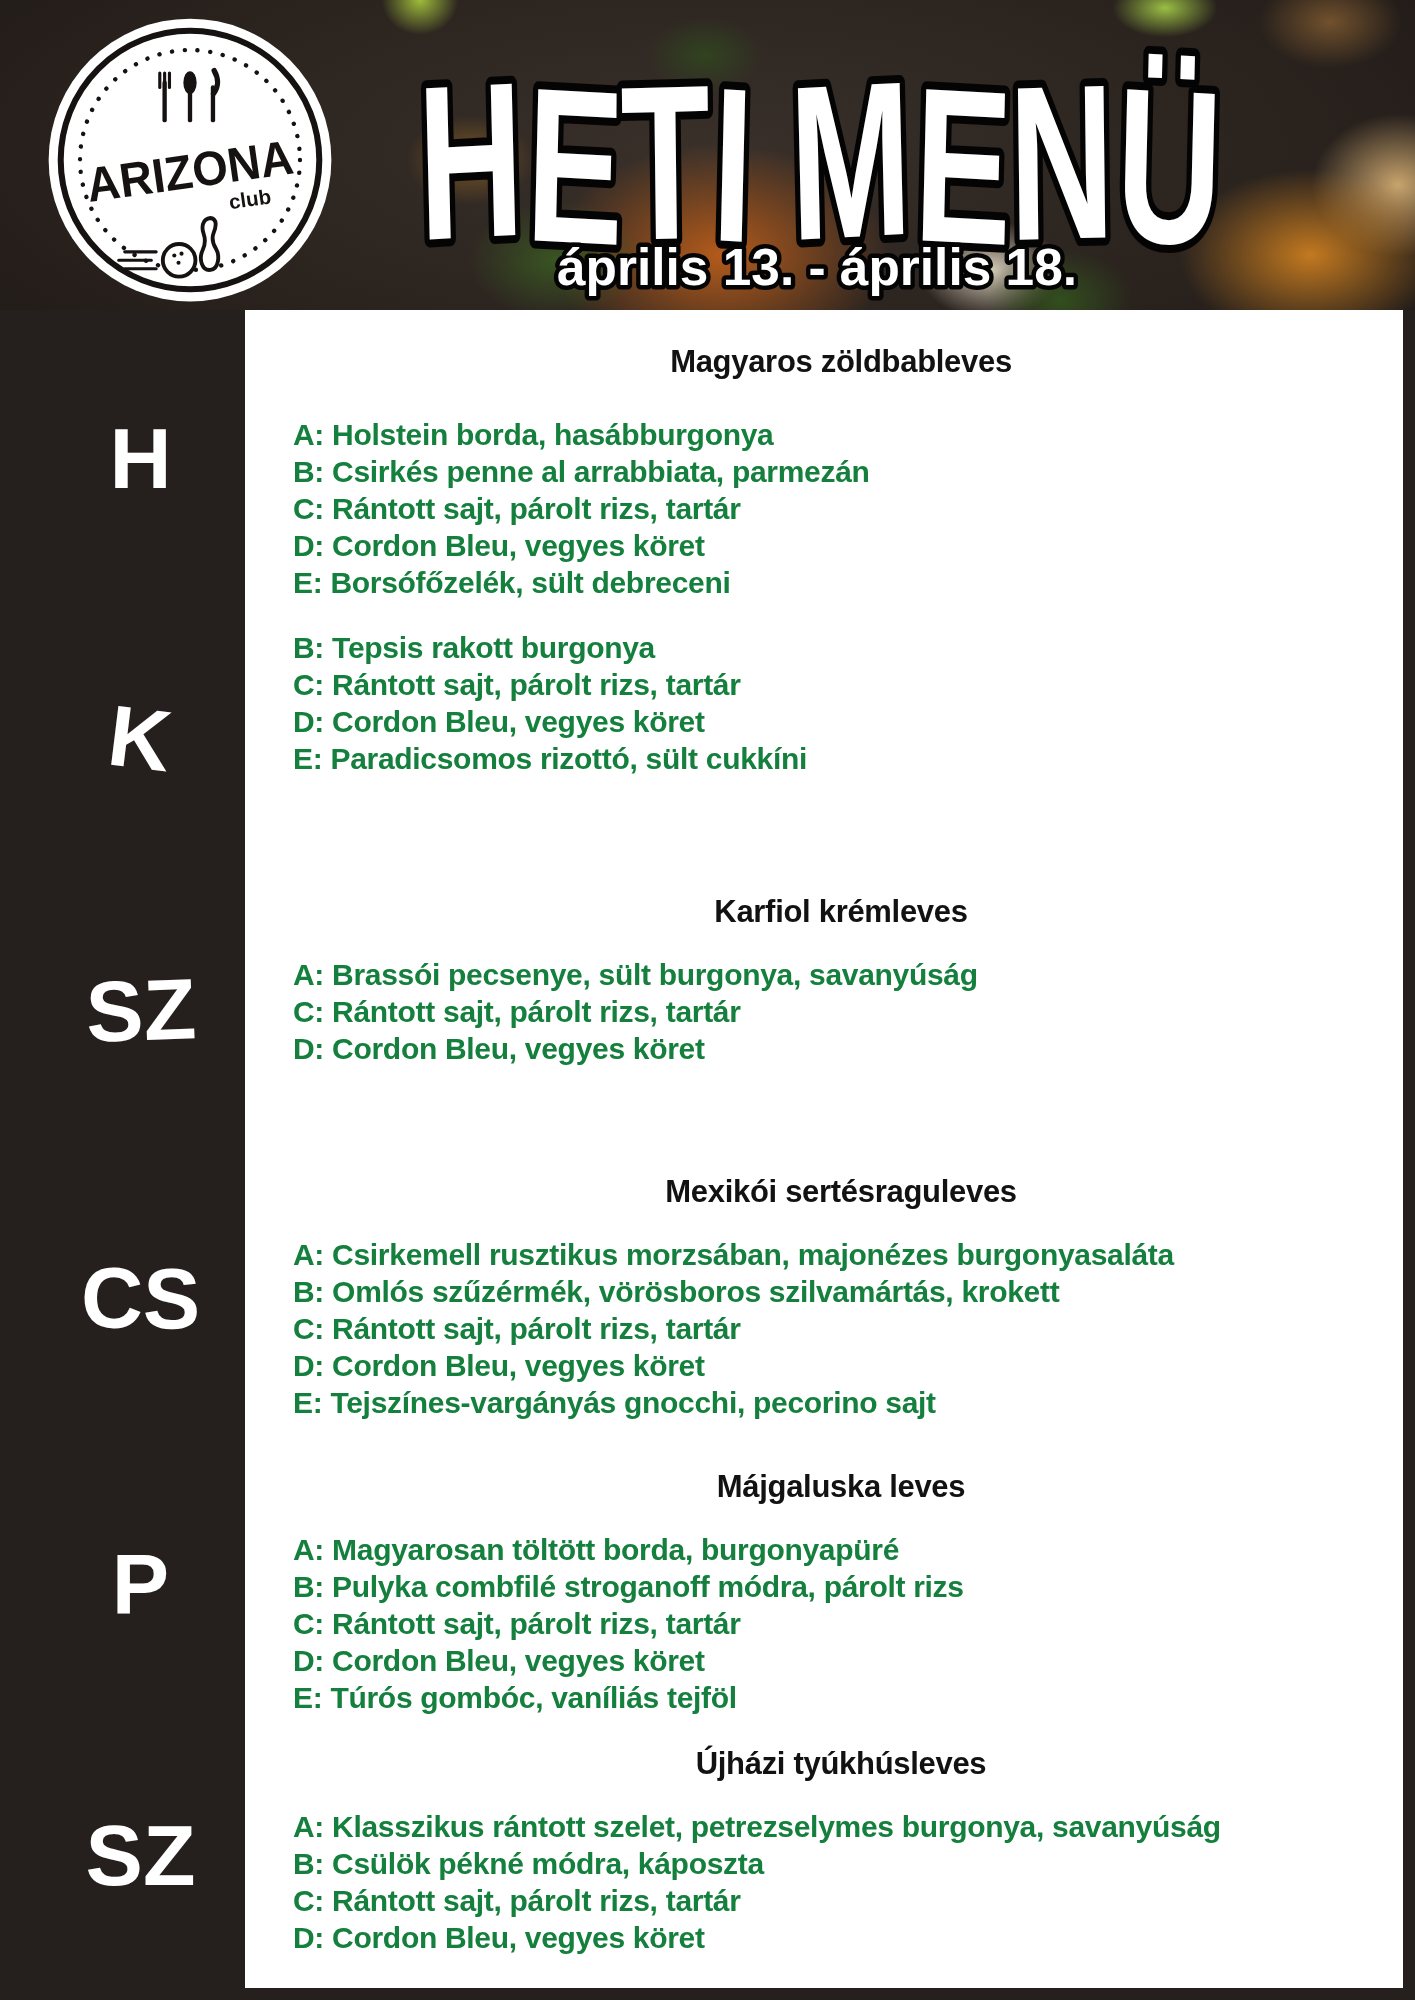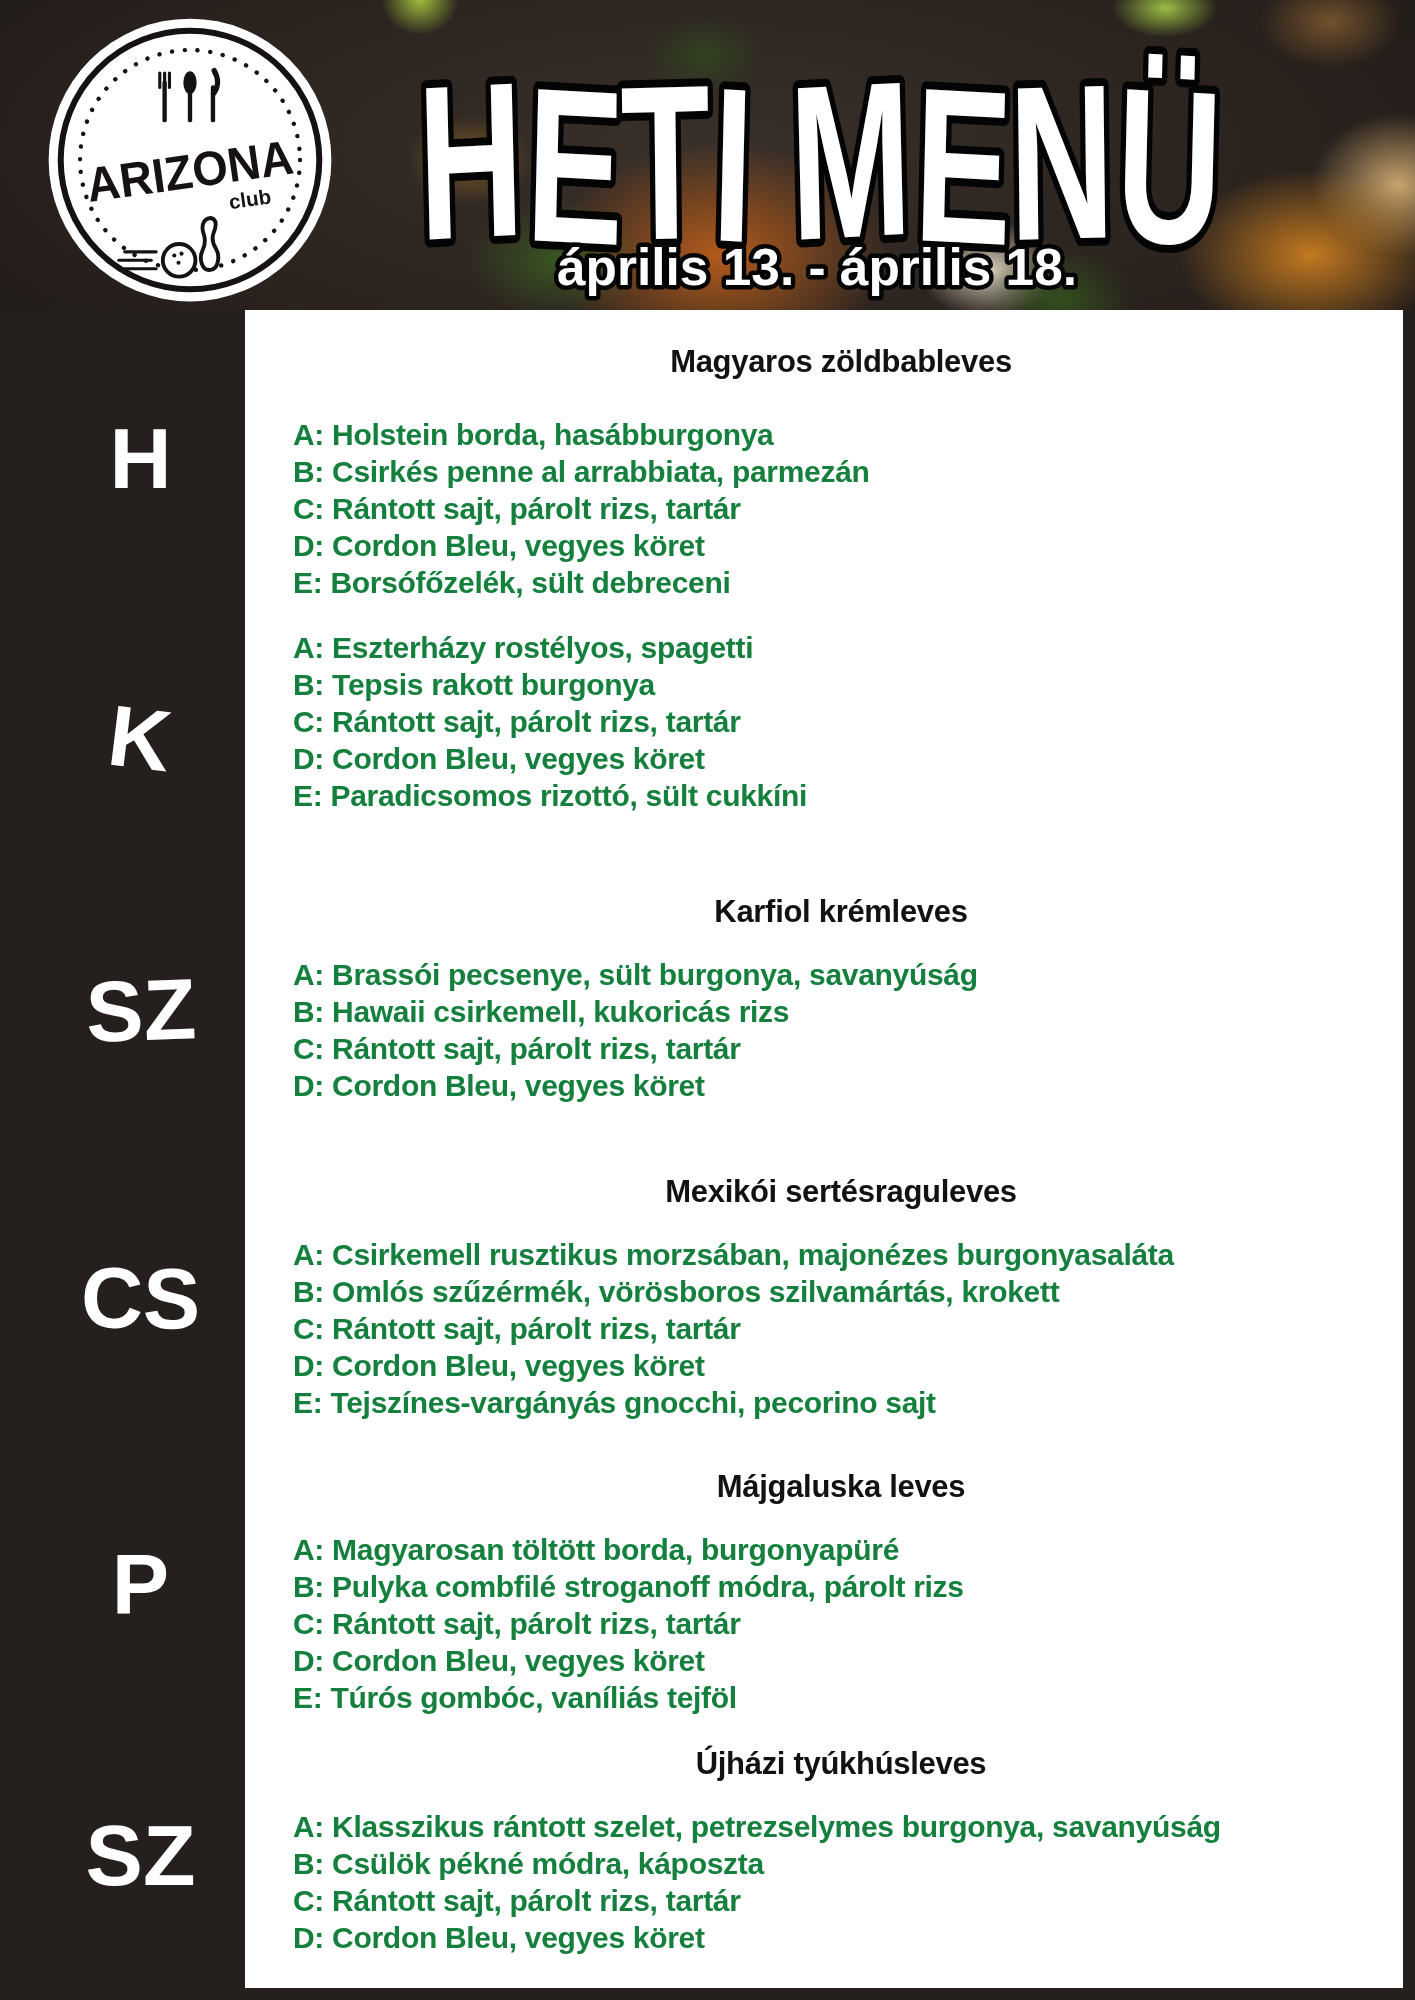--- a/index.html
+++ b/index.html
@@ -110,36 +110,34 @@
         <p class="menu-line">D: Cordon Bleu, vegyes köret</p>
         <p class="menu-line">E: Borsófőzelék, sült debreceni</p>
       </div>
     </section>
 
     <section class="day-row">
       <div class="day-cell">
         <span class="day-letter">K</span>
       </div>
       <div class="menu-cell">
-        <p class="menu-line">A: Eszterházy rostélyos, spagetti</p>
         <p class="menu-line">B: Tepsis rakott burgonya</p>
         <p class="menu-line">C: Rántott sajt, párolt rizs, tartár</p>
         <p class="menu-line">D: Cordon Bleu, vegyes köret</p>
         <p class="menu-line">E: Paradicsomos rizottó, sült cukkíni</p>
       </div>
     </section>
 
     <section class="day-row">
       <div class="day-cell">
         <span class="day-letter">SZ</span>
       </div>
       <div class="menu-cell">
         <h2 class="soup-title">Karfiol krémleves</h2>
         <p class="menu-line">A: Brassói pecsenye, sült burgonya, savanyúság</p>
-        <p class="menu-line">B: Hawaii csirkemell, kukoricás rizs</p>
         <p class="menu-line">C: Rántott sajt, párolt rizs, tartár</p>
         <p class="menu-line">D: Cordon Bleu, vegyes köret</p>
       </div>
     </section>
 
     <section class="day-row">
       <div class="day-cell">
         <span class="day-letter">CS</span>
       </div>
       <div class="menu-cell">

